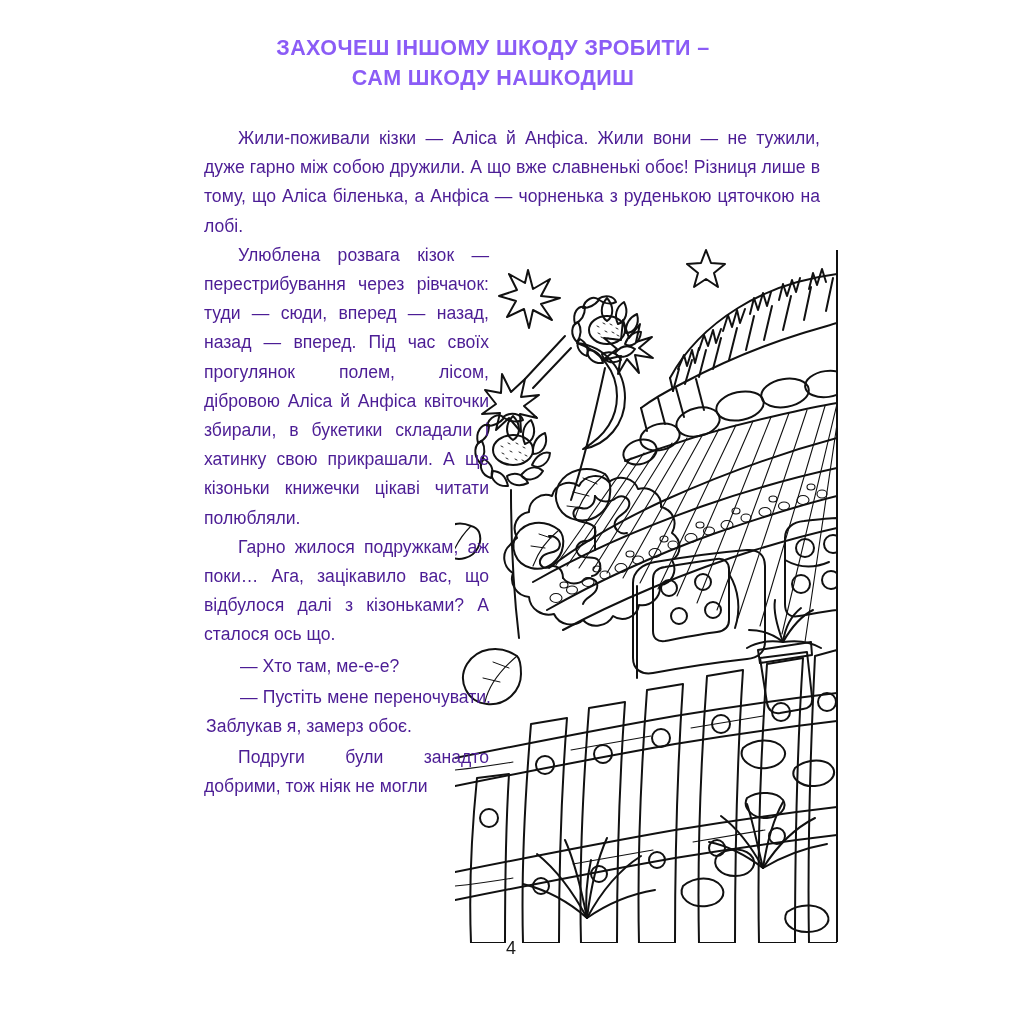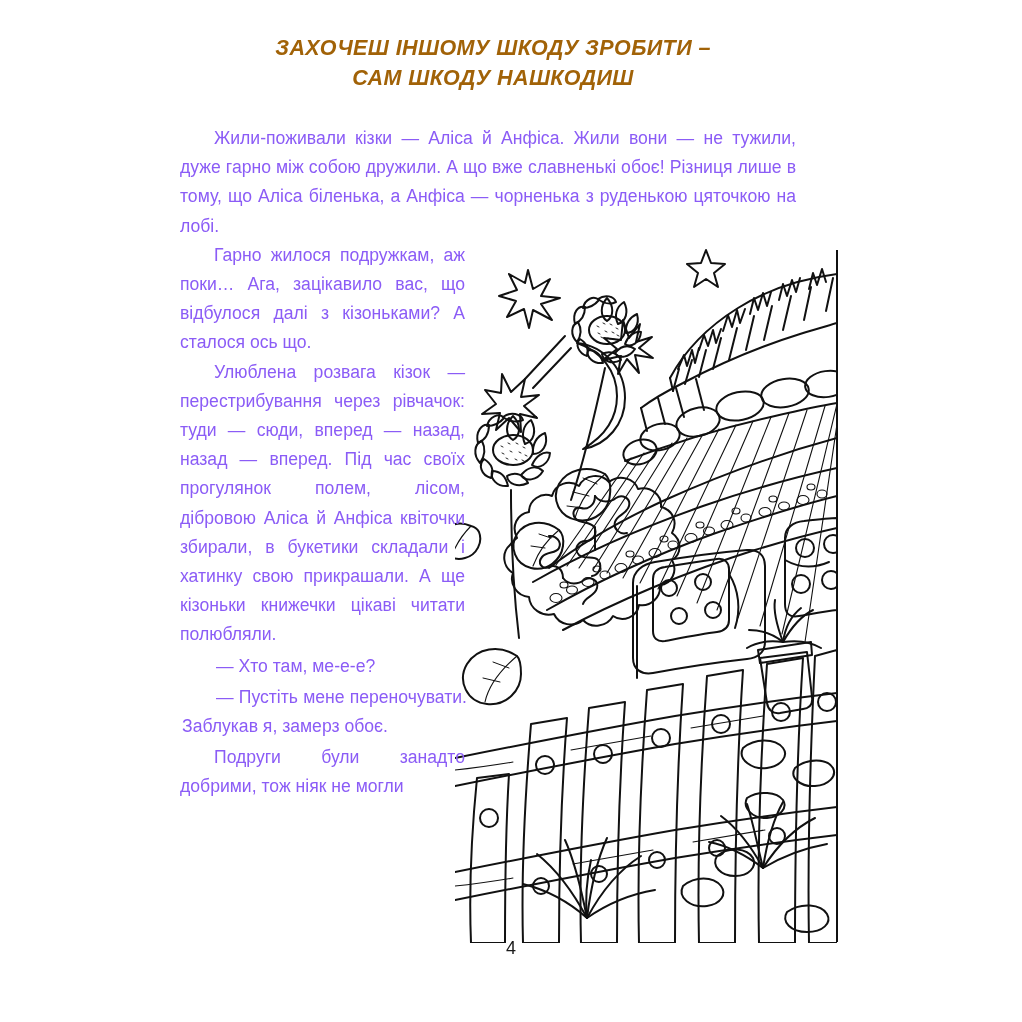--- a/index.html
+++ b/index.html
@@ -32,34 +32,33 @@
     top: 33px;
     width: 614px;
     text-align: center;
   }
   .title-line {
     font-family: "Liberation Sans", sans-serif;
     font-weight: bold;
     font-size: 21.5px;
     letter-spacing: 0.4px;
     line-height: 30px;
-    color: #a16207;
+    color: #8b5cf6;
     white-space: nowrap;
-    font-style: italic;
   }
 
   
   #text-body {
     position: absolute;
-    left: 180px;
+    left: 204px;
     top: 124px;
     width: 616px;
     font-size: 17.6px;
     line-height: 29.2px;
-    color: #8b5cf6;
+    color: #4c1d95;
   }
 
   .para {
     margin: 0;
     text-align: justify;
     text-align-last: left;
     text-indent: 34px;
   }
   .para-wide { width: 616px; }
 
@@ -547,22 +546,22 @@
         <path d="M292 560 C304 552 322 554 328 562 C333 570 325 579 312 580 C298 581 287 570 292 560 Z"></path>
       </g>
 
     </svg>
   </div>
 
   <div id="illo-edge"></div>
 
   <div id="text-body">
     <p class="para para-wide">Жили-поживали кізки — Аліса й Анфіса. Жили вони — не тужили, дуже гарно між собою дружили. А що вже славненькі обоє! Різниця лише в тому, що Аліса біленька, а Анфіса — чорненька з руденькою цяточкою на лобі.</p>
+    <p class="para para-narrow">Улюблена розвага кізок — перестрибування через рівчачок: туди — сюди, вперед — назад, назад — вперед. Під час своїх прогулянок полем, лісом, дібровою Аліса й Анфіса квіточки збирали, в букетики складали і хатинку свою прикрашали. А ще кізоньки книжечки цікаві читати полюбляли.</p>
     <p class="para para-narrow">Гарно жилося подружкам, аж поки… Ага, зацікавило вас, що відбулося далі з кізоньками? А сталося ось що.</p>
-    <p class="para para-narrow">Улюблена розвага кізок — перестрибування через рівчачок: туди — сюди, вперед — назад, назад — вперед. Під час своїх прогулянок полем, лісом, дібровою Аліса й Анфіса квіточки збирали, в букетики складали і хатинку свою прикрашали. А ще кізоньки книжечки цікаві читати полюбляли.</p>
     <p class="dialog">— Хто там, ме-е-е?</p>
     <p class="dialog">— Пустіть мене переночувати. Заблукав я, замерз обоє.</p>
     <p class="para para-narrow">Подруги були занадто добрими, тож ніяк не могли</p>
   </div>
 
   <div id="page-number">4</div>
 
 </div>
 
 </body></html>

